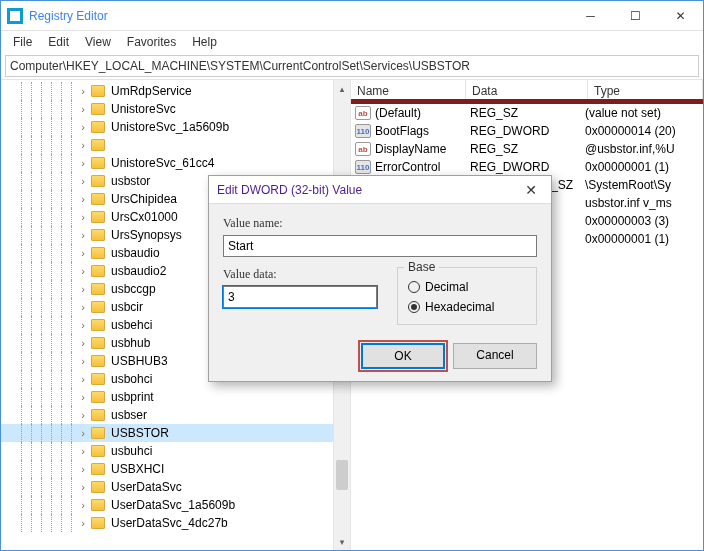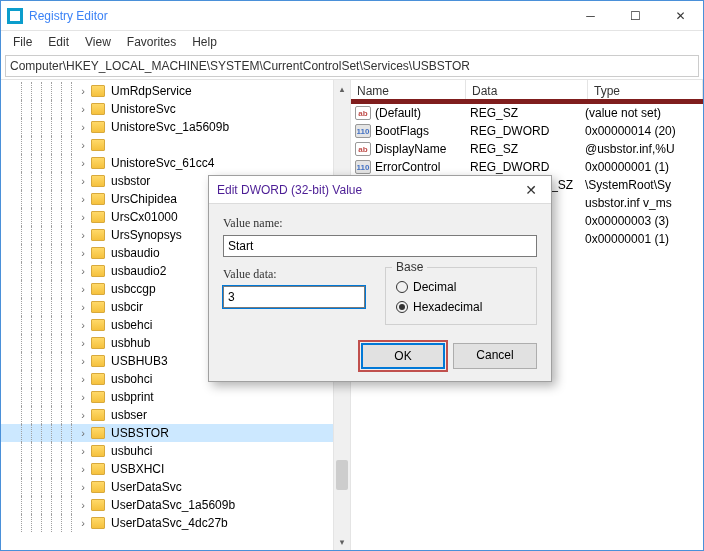--- a/index.html
+++ b/index.html
@@ -51,21 +51,21 @@
     .dialog { position: absolute; left: 208px; top: 175px; width: 344px; background: #f0f0f0; border: 1px solid #a0a0a0; box-shadow: 4px 4px 10px rgba(0,0,0,0.3); pointer-events: auto; }
     .dialog-titlebar { height: 28px; display: flex; align-items: center; padding: 0 8px; background: #fff; border-bottom: 1px solid #dcdcdc; }
     .dialog-title { flex: 1; color: #4c1d95; }
     .dialog-close { width: 24px; height: 24px; display: flex; align-items: center; justify-content: center; font-size: 14px; color: #333; cursor: pointer; }
     .dialog-body { padding: 12px 14px; }
     .dlg-label { color: #333; margin-bottom: 4px; display: block; font-family: Liberation Serif, serif; }
     .dlg-input { width: 100%; padding: 3px 4px; border: 1px solid #7a7a7a; background: #fff; margin-bottom: 10px; }
     .dlg-input.readonly { background: #fff; }
     .dlg-row { display: flex; gap: 20px; }
     .dlg-left { flex: 1; }
-    .dlg-right { width: 152px; }
+    .dlg-right { width: 140px; }
     .fieldset { border: 1px solid #d0d0d0; padding: 6px 10px 10px; position: relative; }
     .fieldset-legend { position: absolute; top: -8px; left: 6px; background: #f0f0f0; padding: 0 4px; color: #333; }
     .radio-row { display: flex; align-items: center; margin-top: 6px; gap: 5px; }
     .radio { width: 12px; height: 12px; border-radius: 50%; border: 1px solid #333; display: flex; align-items: center; justify-content: center; }
     .radio.checked::after { content: ''; width: 6px; height: 6px; border-radius: 50%; background: #333; }
     .dlg-buttons { display: flex; justify-content: flex-end; gap: 8px; margin-top: 18px; }
     .dlg-btn { min-width: 84px; padding: 4px 10px; border: 1px solid #adadad; background: #e1e1e1; text-align: center; cursor: pointer; }
     .dlg-btn.primary { border: 2px solid #0078d7; outline: 2px solid #c0504d; outline-offset: 1px; }
   </style>
 </head>

